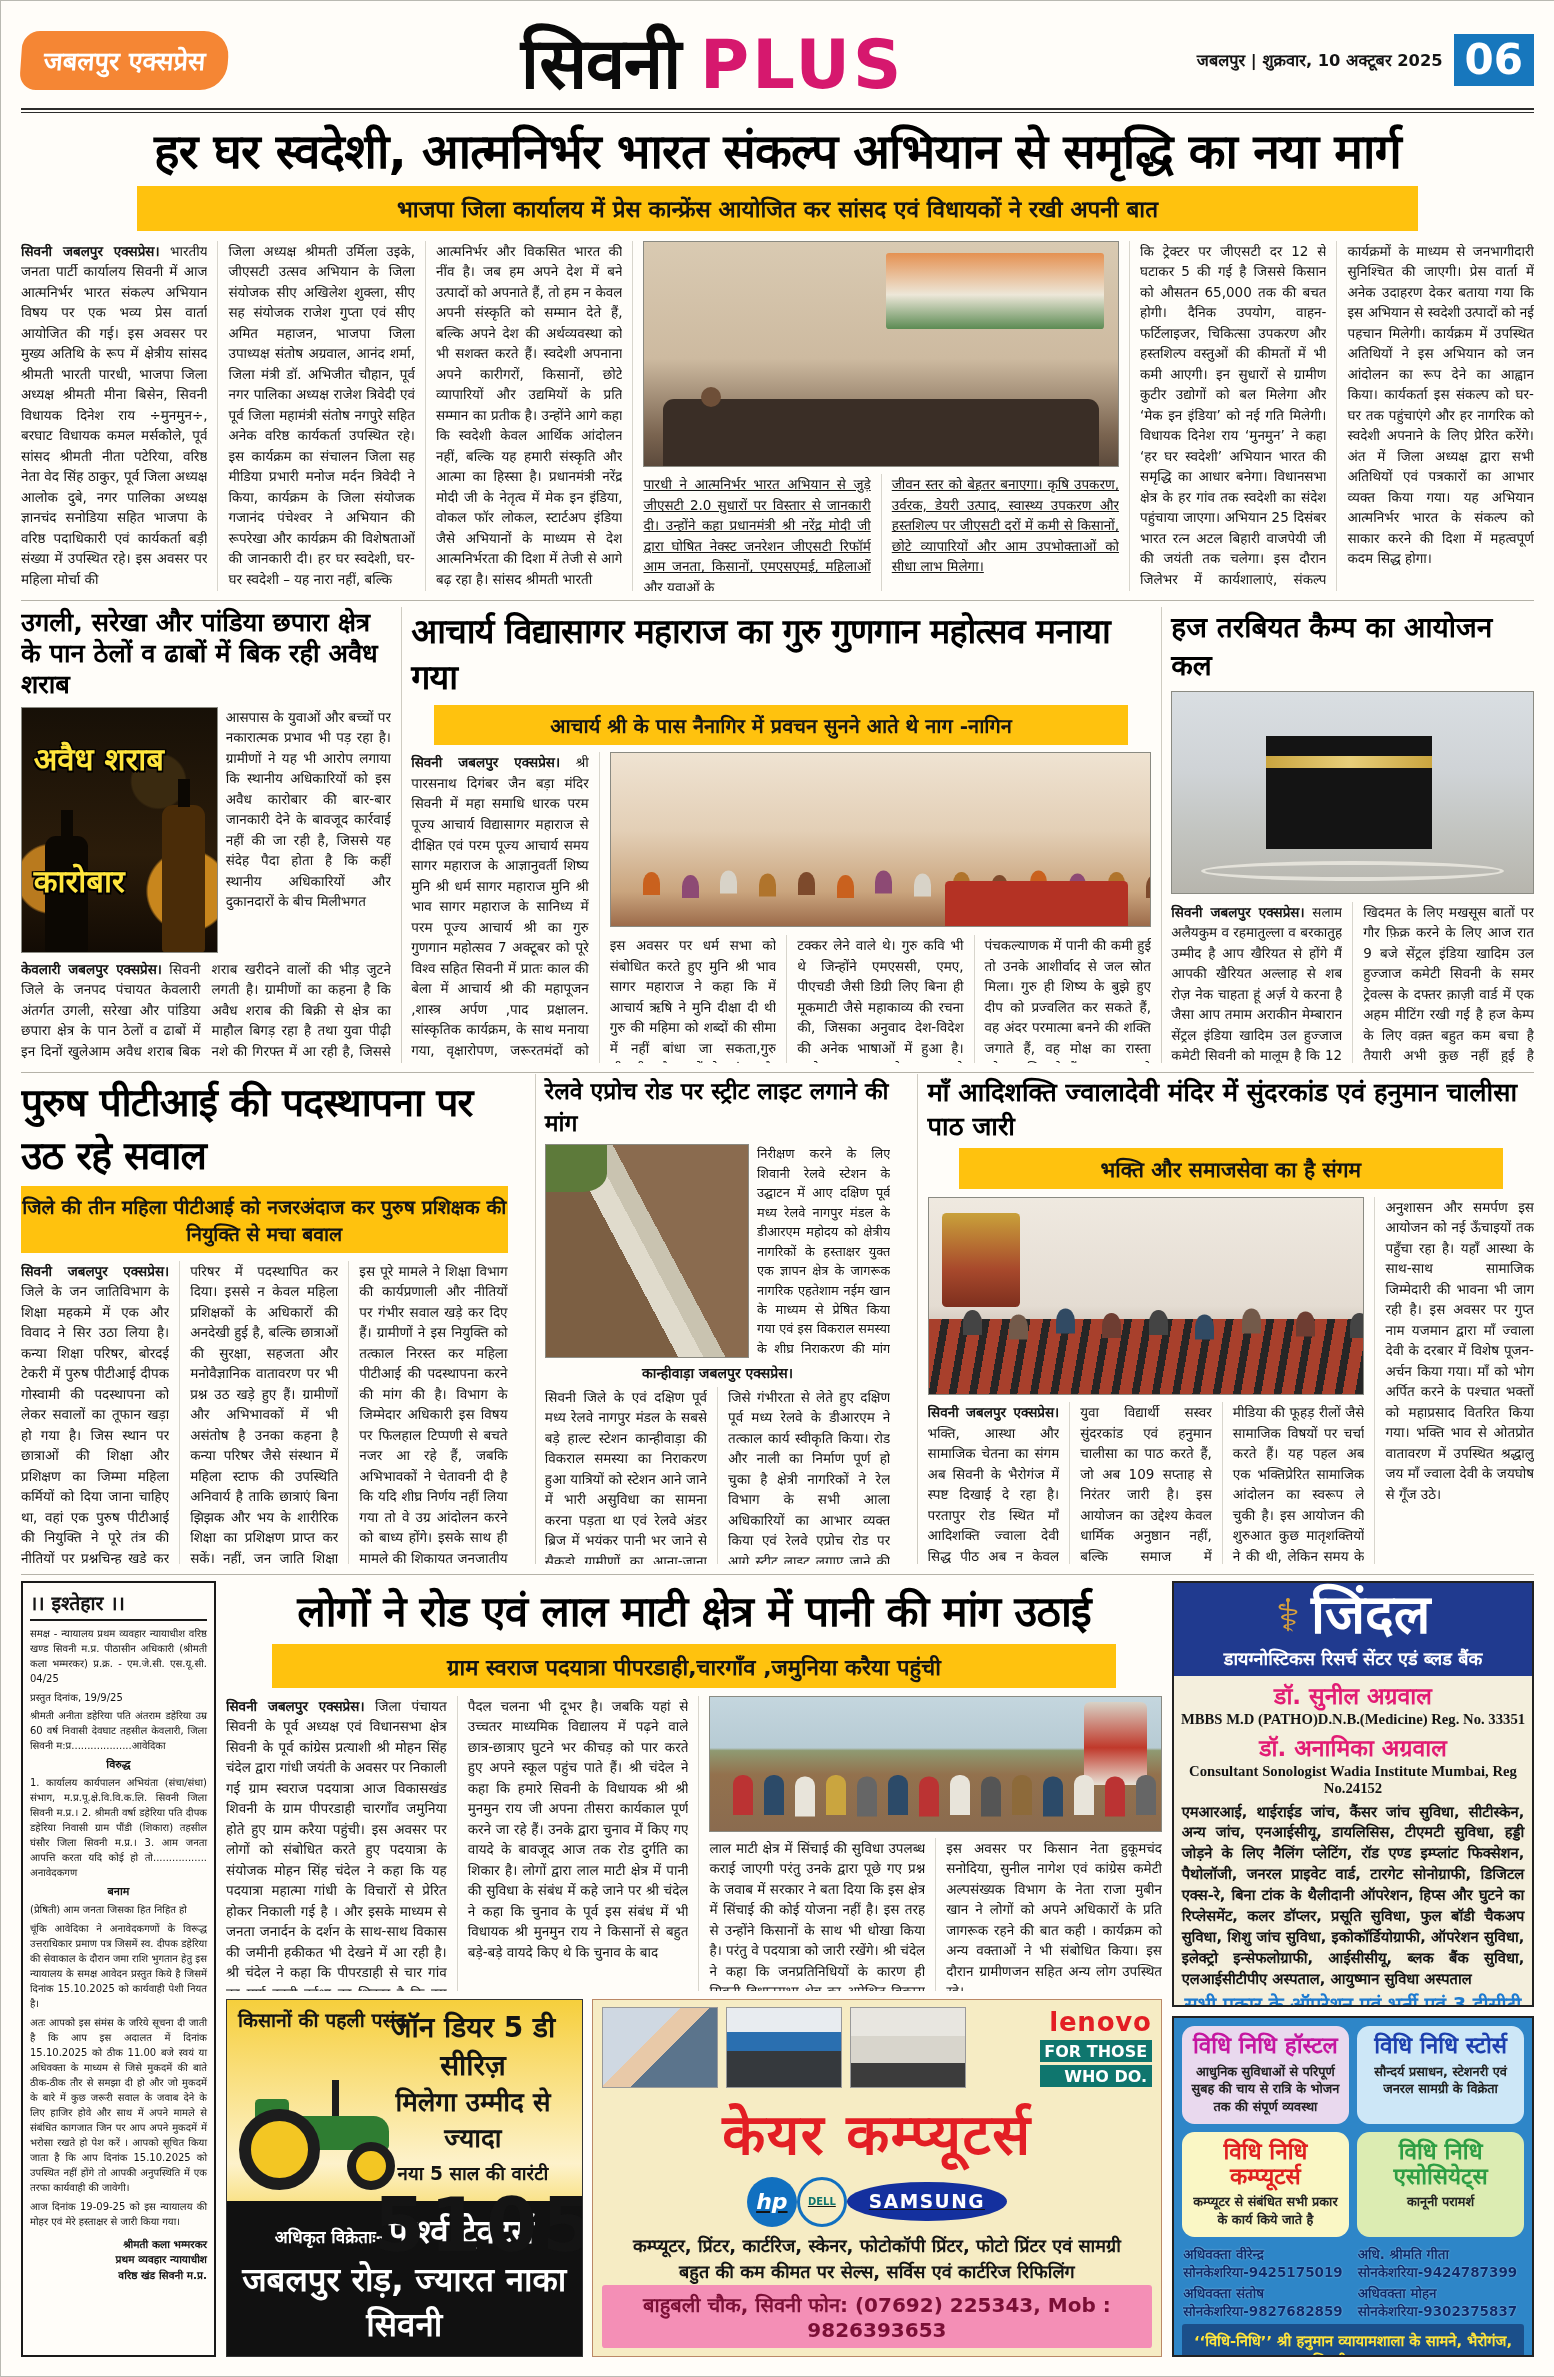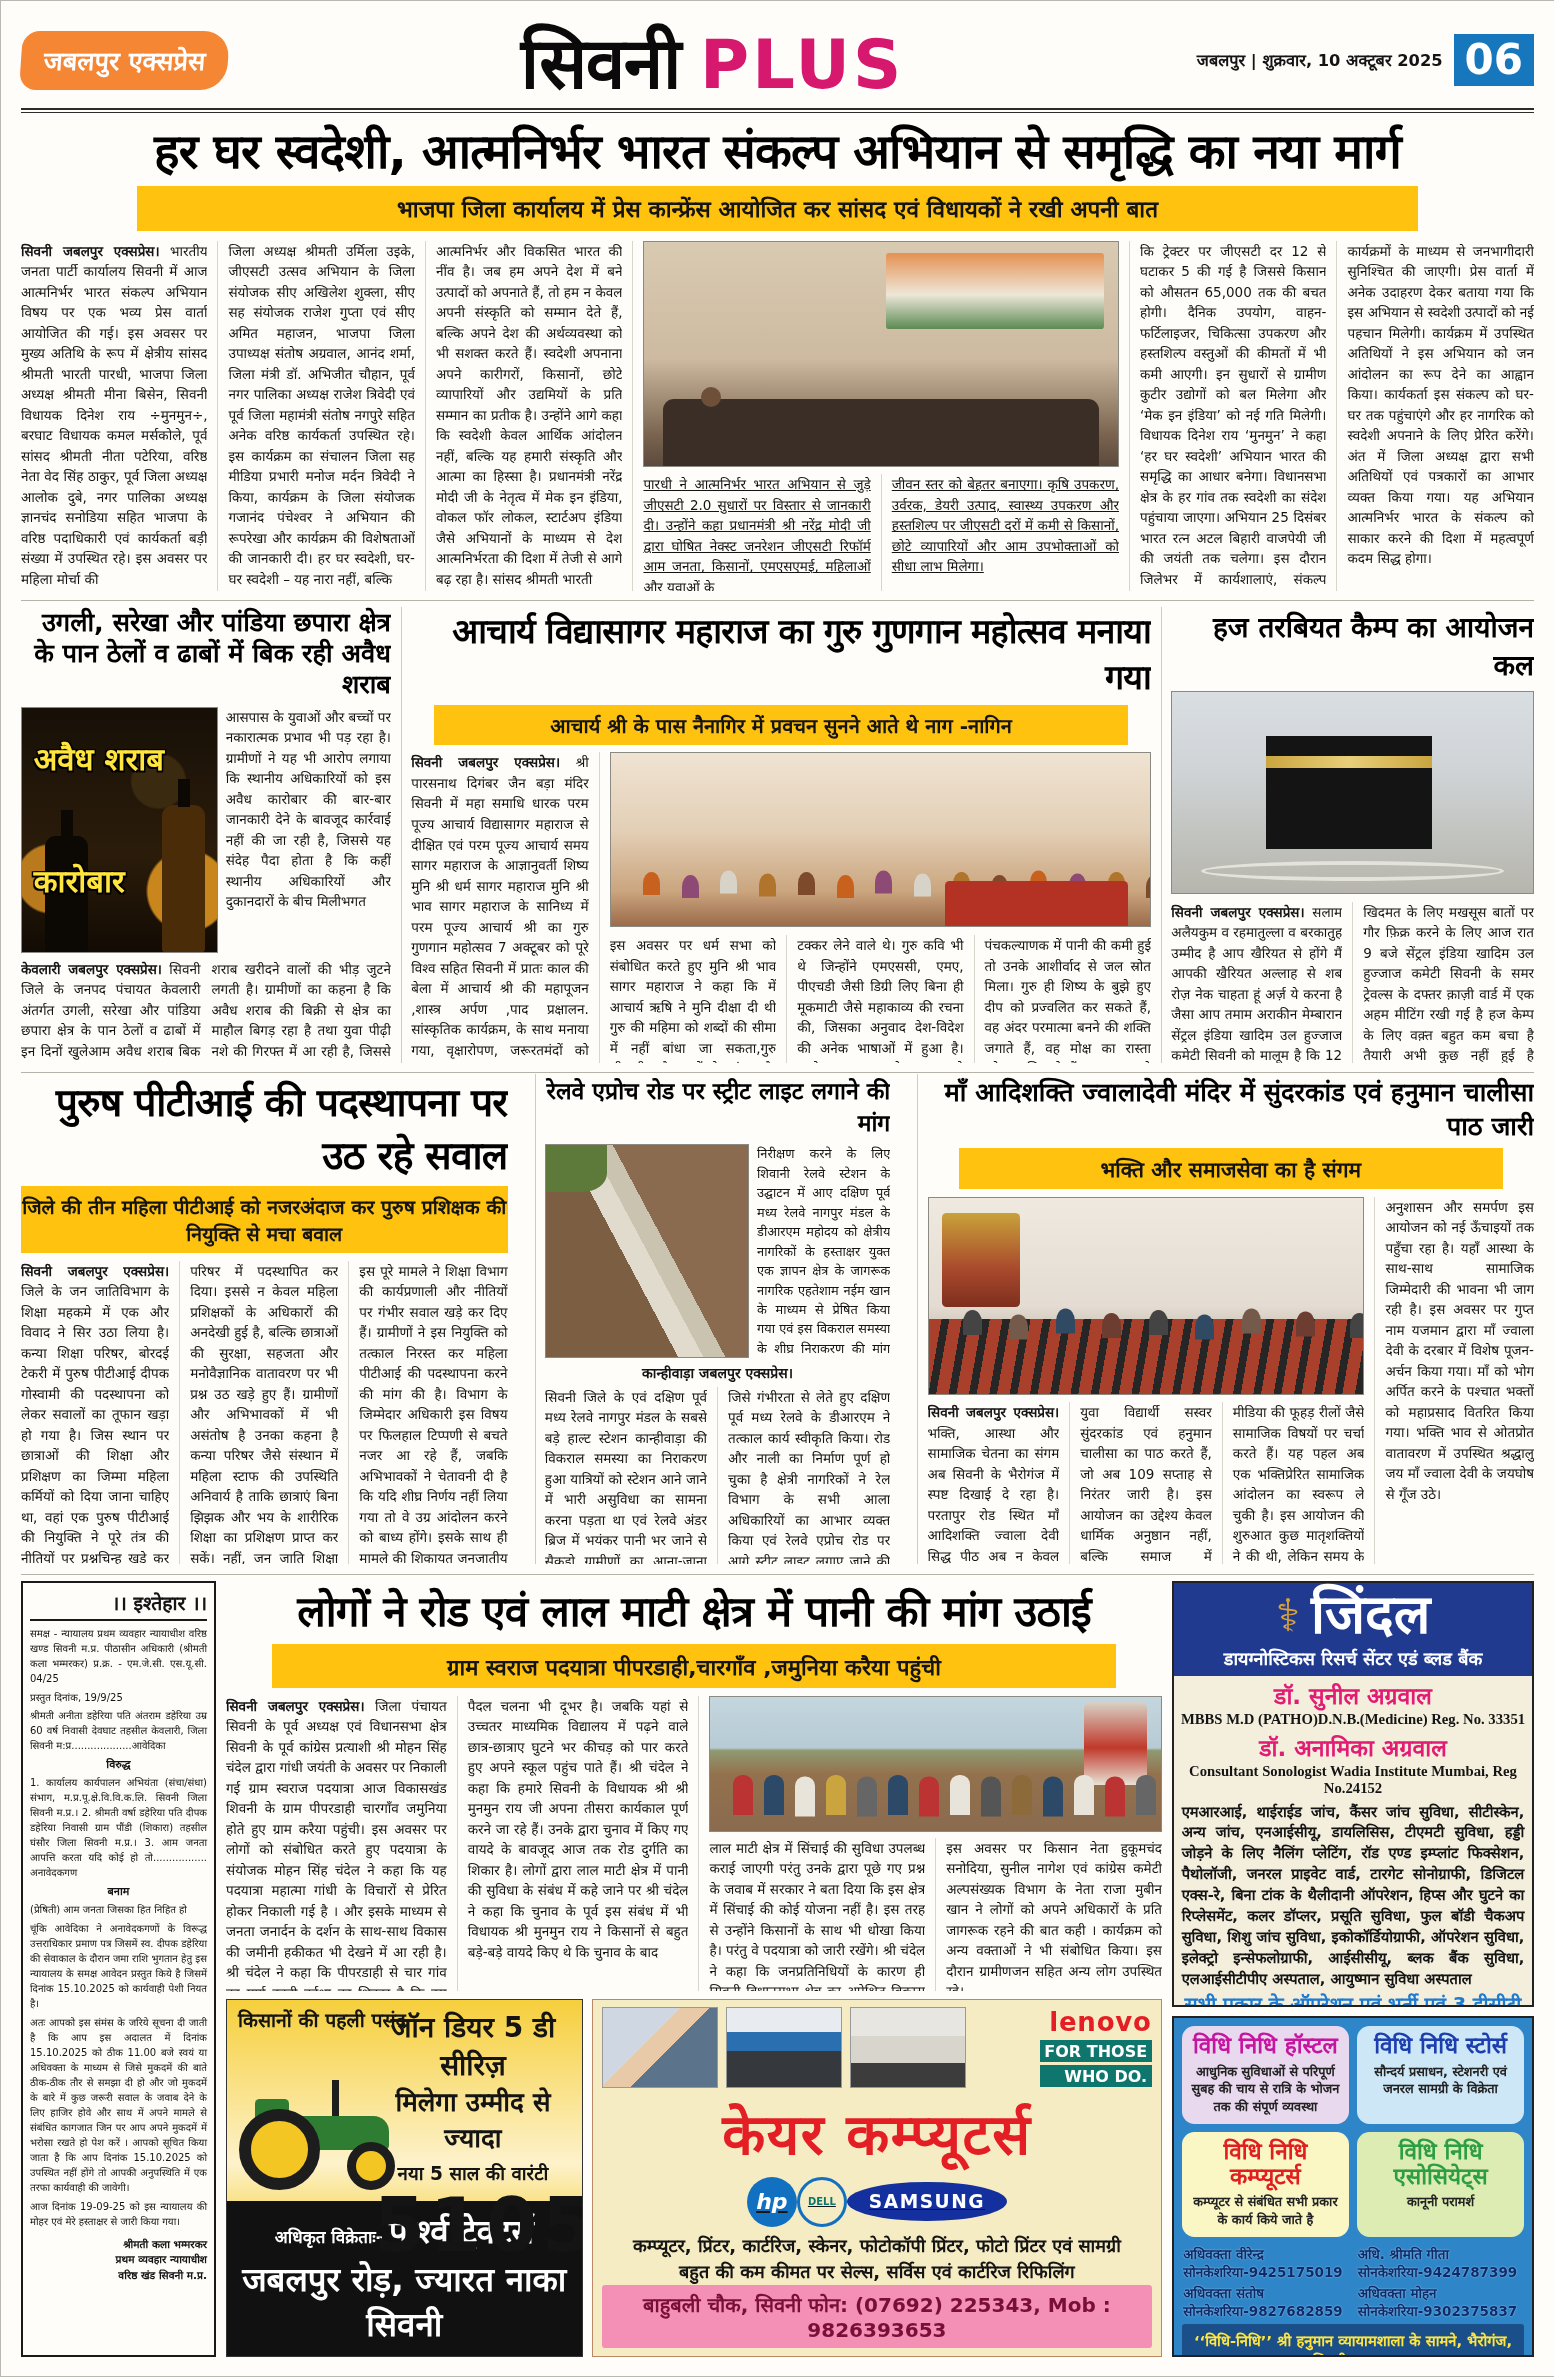--- a/index.html
+++ b/index.html
@@ -36,21 +36,21 @@
   .photo-group { flex:2.55; display:flex; flex-direction:column; gap:7.7px; overflow:hidden;text-decoration:underline; }
   .photo.press { height:226px; background:linear-gradient(180deg,#d9cab2 0%,#cdbaa0 52%,#7a6450 86%,#5c4a3c 100%); }
   .press .banner { position:absolute; top:11px; right:14px; width:46%; height:34%; background:linear-gradient(180deg,#e8833a,#f3f0e4 55%,#3f7e3f); opacity:.8; border-radius:3.1px; }
   .press .sofa { position:absolute; bottom:0; left:4%; width:92%; height:30%; background:#3a2e26; border-radius:11px 11px 0 0; }
   .press .heads { position:absolute; bottom:26%; left:12%; width:20px; height:20px; border-radius:50%; background:#6e4f38; box-shadow:93px 1.5px 0 #8a6а4c, 93px 1.5px 0 #8a6a4c, 186px -3.1px 0 #5d4430, 279px 0 0 #7c5a40, 372px 1.5px 0 #8a6a4c, 465px -1.5px 0 #6e4f38, 557px 0 0 #7c5a40; }
   .pg-cols { display:flex; gap:10px; flex:1; overflow:hidden; }
   .pg-cols .col { flex:1; overflow:hidden; }
 
   
   .row2 { display:flex; gap:10px; margin-top:9.3px; height:463px; border-top:1.5px solid #b5b2a8; padding-top:6.2px; }
-  .block h2 { text-align:right; font-weight:800; }
+  .block h2 { text-align:left; font-weight:800; }
   .liquor { flex:1.02; }
   .liquor h2 { font-size:25.5px; line-height:1.22; margin-bottom:6.2px; }
   .liq-row { display:flex; gap:7.7px; height:246px; margin-bottom:6.2px; }
   .photo.liqimg { flex:1.18; background:radial-gradient(circle at 70% 30%, #3a2a10 0 12%, transparent 13%), radial-gradient(circle at 15% 70%, #b97a1e 0 14%, transparent 15%), radial-gradient(circle at 85% 75%, #c8861d 0 16%, transparent 17%), linear-gradient(180deg,#171007,#2b1c0a 60%,#120b04); }
   .liq-t1,.liq-t2 { position:absolute; left:6%; color:#ffe53d; font-weight:800; font-size:31px; text-shadow:1.5px 1.5px 0 #000,-1.5px 1.5px 0 #000,1.5px -1.5px 0 #000,-1.5px -1.5px 0 #000; }
   .liq-t1 { top:12%; } .liq-t2 { top:62%; }
   .bottle { position:absolute; bottom:0; width:43px; height:116px; background:#0c0803; border-radius:11px 11px 3.1px 3.1px; }
   .bottle:after { content:""; position:absolute; top:-26px; left:15.5px; width:12.4px; height:28px; background:#0c0803; }
   .b1 { left:12%; } .b2 { left:72%; height:147px; background:#4a2c08; }
   .liq-row .col { flex:1; overflow:hidden; }
@@ -97,21 +97,21 @@
   .photo.temple { height:198px; background:linear-gradient(180deg,#efe9e0 0%,#e4dcd2 55%,#d8cfc4 62%,#3c3c3c 62.5%,#3c3c3c 100%); }
   .temple .carpet { position:absolute; bottom:0; left:0; width:100%; height:38%; background:repeating-linear-gradient(100deg,#a8402c 0 12.4px,#262626 12.4px 20px); }
   .temple .sitters { position:absolute; bottom:30%; left:8%; width:18.6px; height:25px; border-radius:50% 50% 0 0; background:#444; box-shadow:46px 4.6px 0 #735a4a,93px -1.5px 0 #314a63,139px 3.1px 0 #6e3d32,186px 0 0 #444,232px 4.6px 0 #314a63,279px -1.5px 0 #735a4a,333px 1.5px 0 #6e3d32,387px 3.1px 0 #444; }
   .temple .shrine { position:absolute; top:8%; left:3%; width:18%; height:48%; background:linear-gradient(180deg,#c9a13a,#a8492c 60%,#7d2f1e); border-radius:4.6px; }
   .mandir-left .pg-cols { flex:1; }
   .mandir-body > .col { flex:1.02; overflow:hidden; }
 
   
   .row4 { display:flex; gap:10px; margin-top:9.3px; height:783px; border-top:1.5px solid #b5b2a8; padding-top:6.2px; }
   .notice { width:195px; flex:none; border:2.3px solid #1a1a1a; padding:6.2px 7px; overflow:hidden; }
-  .notice-title { text-align:right; font-size:19.4px; font-weight:800; border-bottom:2.3px solid #1a1a1a; padding-bottom:3.1px; margin-bottom:4.6px; }
+  .notice-title { text-align:left; font-size:19.4px; font-weight:800; border-bottom:2.3px solid #1a1a1a; padding-bottom:3.1px; margin-bottom:4.6px; }
   .notice p { font-size:10px; line-height:1.5; text-align:justify; margin-bottom:3.9px; }
   .notice .nc { text-align:center; font-weight:800; font-size:11px; margin:1.5px 0; }
   .notice .sig { margin-top:7.7px; text-align:right; font-weight:700; font-size:10.5px; line-height:1.5; }
 
   .center4 { flex:1; display:flex; flex-direction:column; overflow:hidden; }
   .padyatra h2 { font-size:42px; text-align:center; font-weight:800; margin-bottom:6.2px; letter-spacing:-0.8px; }
   .padyatra .band { font-size:22px; padding:7px 0; margin:0 46px 7.7px; }
   .pad-body { display:flex; gap:10px; height:303px; }
   .pad-body > .col { flex:1; overflow:hidden; }
   .pad-right { flex:2.05; display:flex; flex-direction:column; gap:6.2px; overflow:hidden; }

